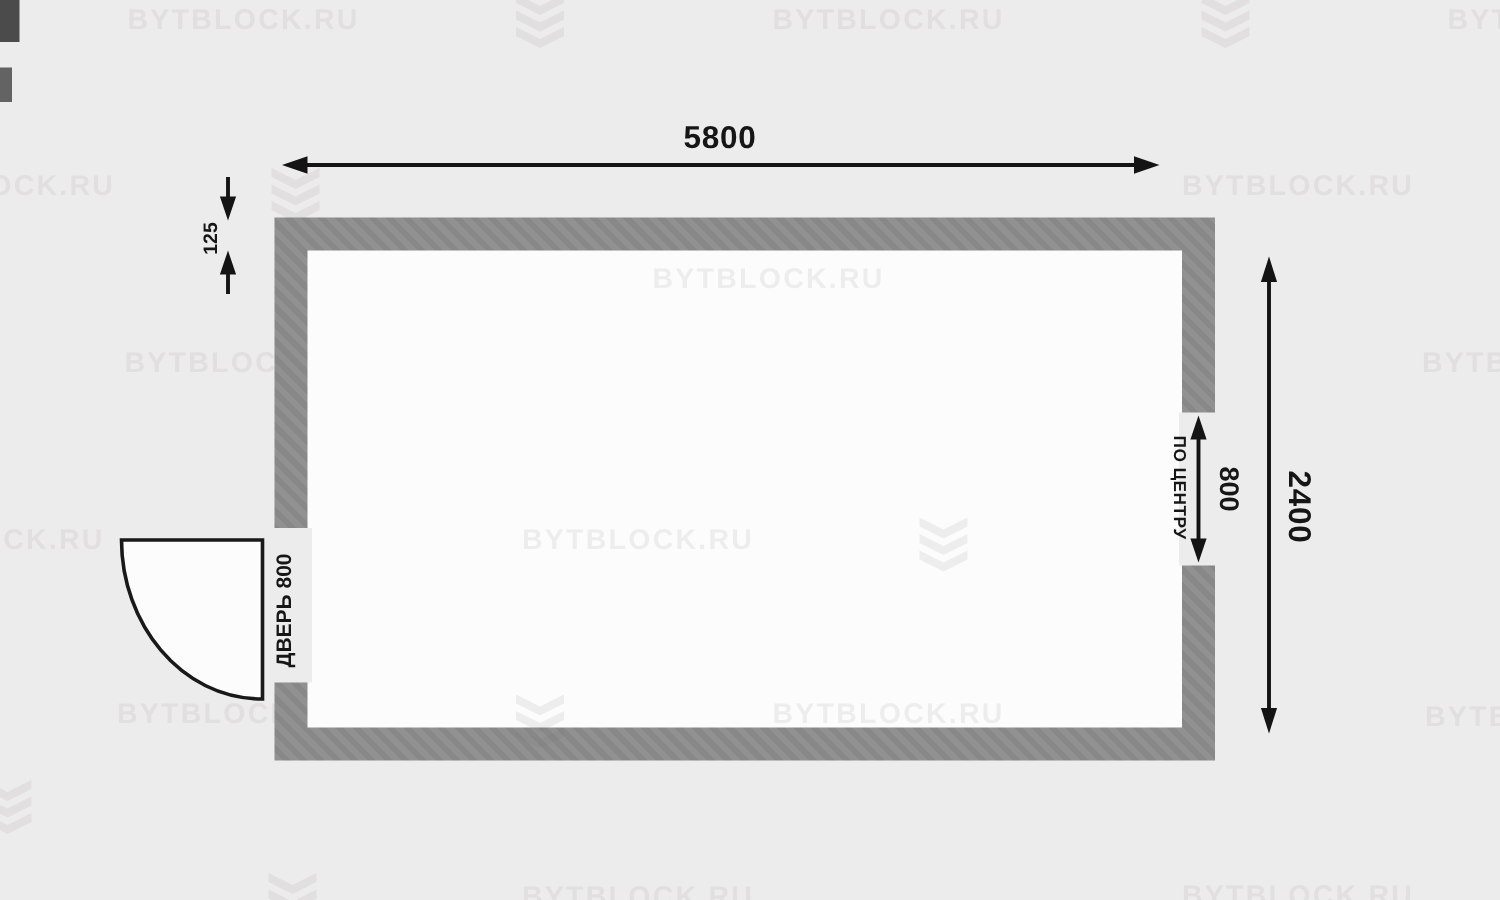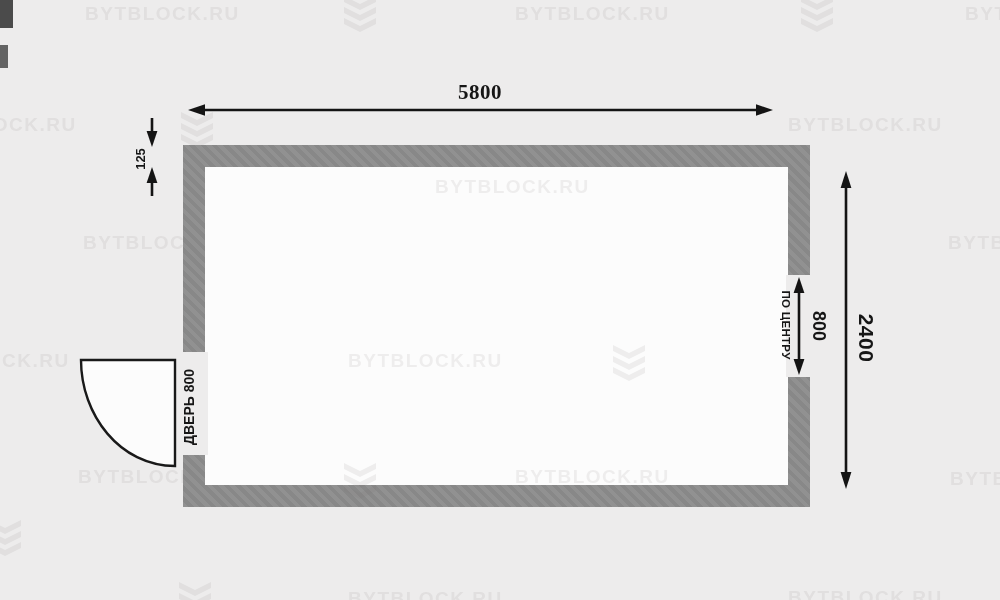--- a/index.html
+++ b/index.html
@@ -31,21 +31,21 @@
   .gap{position:absolute;background:#edecec;}
   .door-gap{left:181px;top:352px;width:27px;height:103px;}
   .window-gap{left:786px;top:275px;width:27px;height:102px;}
   
   .dim{
     position:absolute;color:#161616;font-weight:700;line-height:1;
     white-space:nowrap;transform:translate(-50%,-50%);
   }
   .rot-cw{transform:translate(-50%,-50%) rotate(90deg);}
   .rot-ccw{transform:translate(-50%,-50%) rotate(-90deg);}
-  .lbl-5800{left:480px;top:92px;font-size:21px;letter-spacing:0.5px;font-family:Liberation Serif, serif;}
+  .lbl-5800{left:480px;top:92px;font-size:21px;letter-spacing:0.5px;}
   .lbl-125{left:140px;top:159px;font-size:13px;}
   .lbl-2400{left:866px;top:338px;font-size:21px;letter-spacing:0.5px;}
   .lbl-800{left:819px;top:326px;font-size:18px;}
   .lbl-center{left:785px;top:325px;font-size:11.5px;letter-spacing:0.3px;}
   .lbl-door{left:189px;top:407px;font-size:14px;}
   
   .overlay{position:absolute;left:0;top:0;}
   .overlay line{stroke:#141414;stroke-width:2.6;}
   .overlay .head{fill:#141414;stroke:none;}
   .door-swing{fill:#fcfcfc;stroke:#191919;stroke-width:2.4;stroke-linejoin:miter;}

